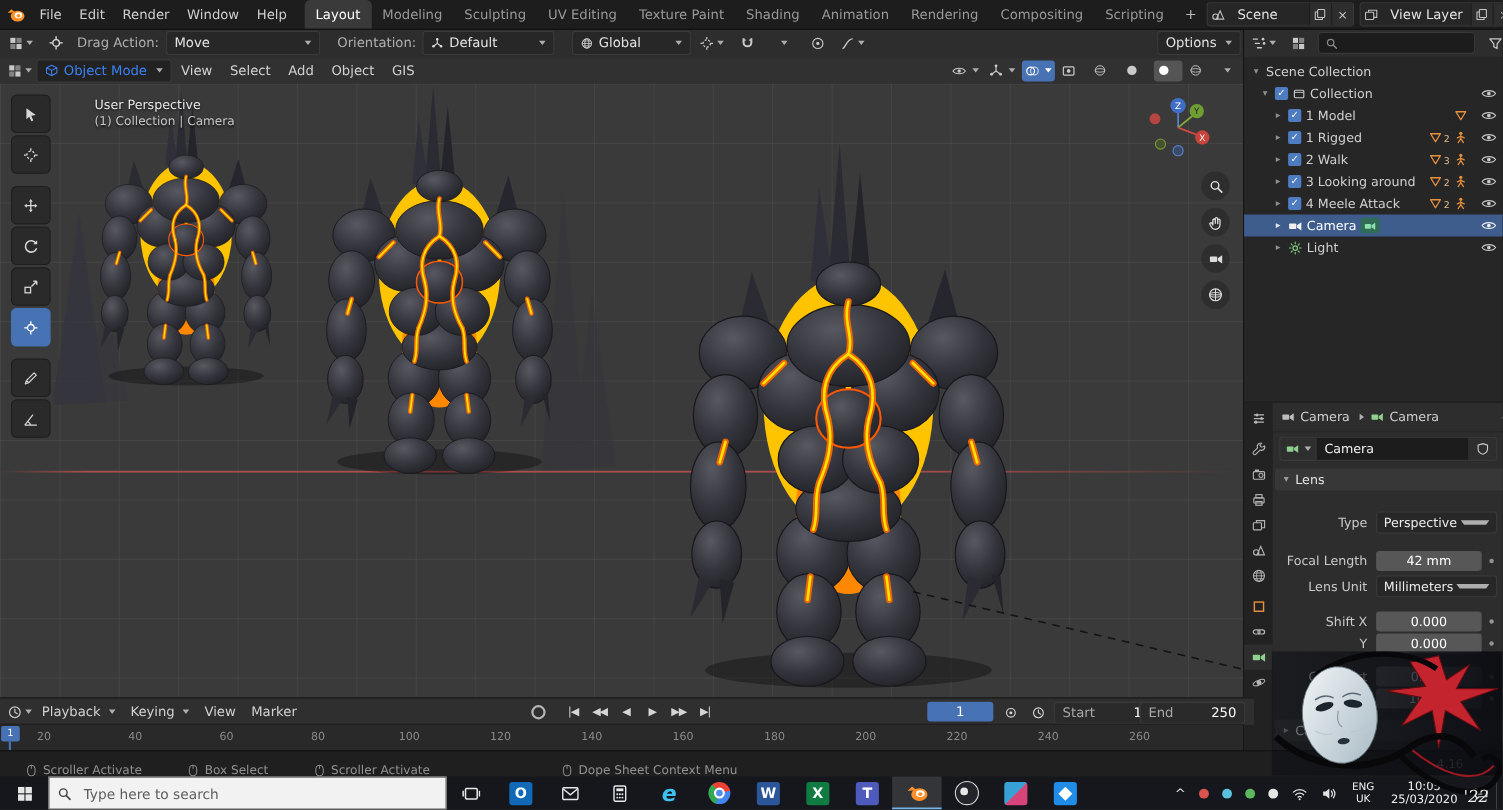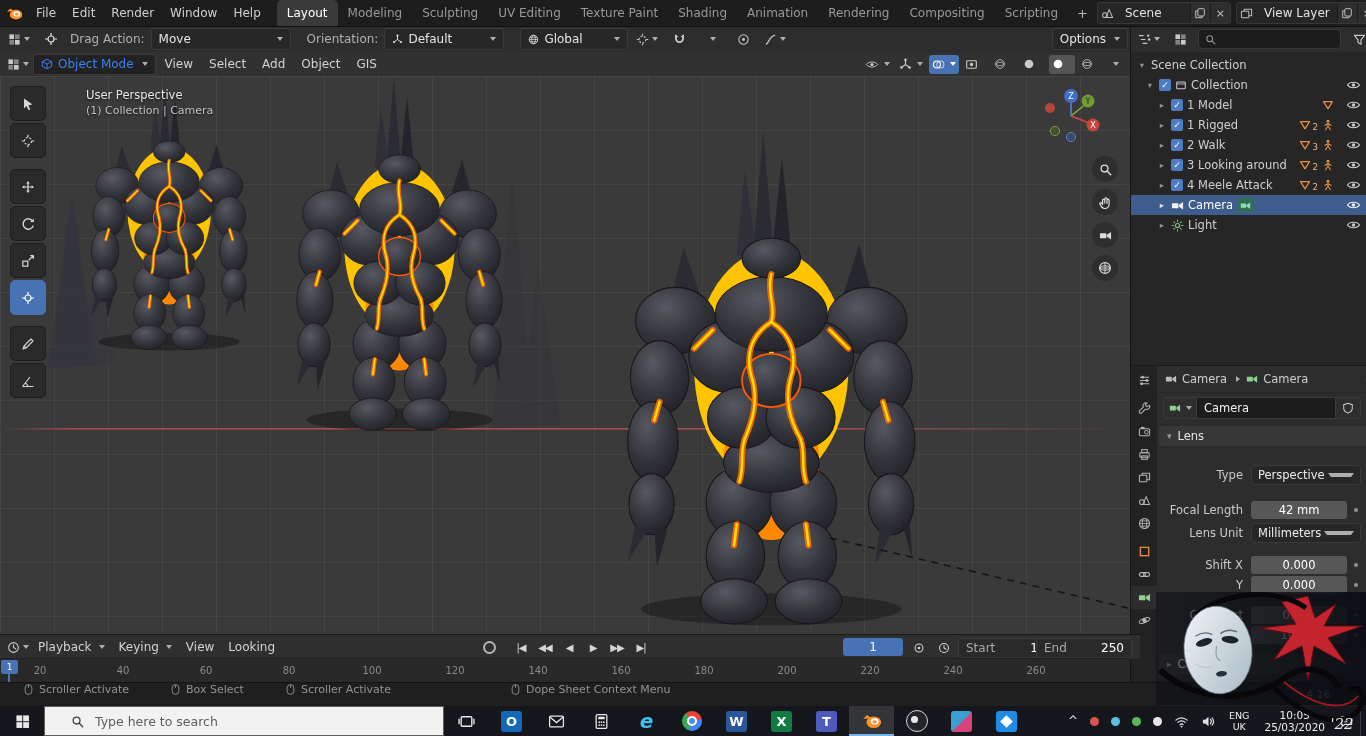--- a/index.html
+++ b/index.html
@@ -128,31 +128,31 @@
   .range-field .rv{color:#fff;margin-left:auto}
   #timeline-ruler{position:absolute;left:0;top:658px;width:1130px;height:24px;background:#292929;
                   border-top:1px solid #202020}
   .tick{position:absolute;top:6px;transform:translateX(-50%);font-size:10px;color:#8a8a8a}
   #playhead{position:absolute;left:1px;top:1px;width:17px;height:14px;background:#4772b3;border-radius:2px;
             color:#fff;font-size:9px;display:flex;align-items:center;justify-content:center}
   #playhead-line{position:absolute;left:8px;top:15px;width:2px;height:9px;background:#4772b3}
 
   
   #statusbar{position:absolute;left:0;top:682px;width:1366px;height:24px;background:#1f1f1f;
-             border-top:1px solid #131313;display:flex;align-items:flex-start;color:#929292;font-size:11px}
+             border-top:1px solid #131313;display:flex;align-items:flex-end;color:#929292;font-size:11px}
   .hint{display:flex;align-items:center;gap:6px;white-space:nowrap}
   #stats-left{position:absolute;right:214px;top:5px;white-space:nowrap;color:#8f8f8f}
   #stats-right{position:absolute;left:1306px;top:5px;color:#9a9a9a}
 
   
   #taskbar{position:absolute;left:0;top:706px;width:1366px;height:30px;background:#15171c;
            display:flex;align-items:stretch;z-index:55}
   .tb-start{width:44px;display:flex;align-items:center;justify-content:center;color:#e8e8e8}
   .tb-search{width:346px;background:#f2f2f2;border:1px solid #5f5f5f;display:flex;align-items:center;
-             gap:9px;padding:0 26px;color:#555}
+             gap:9px;padding:0 7px;color:#555}
   .tb-search input{flex:1;border:none;background:transparent;font-size:12.5px;color:#333;outline:none;
                    font-family:"DejaVu Sans","Liberation Sans",sans-serif}
   .tb-search input::placeholder{color:#5c5c5c}
   .tb-app{width:45px;display:flex;align-items:center;justify-content:center}
   .tb-app.active{background:rgba(255,255,255,.13);box-shadow:inset 0 -2px 0 #75b6ea}
   .tile{width:21px;height:21px;border-radius:3px;display:flex;align-items:center;justify-content:center;
         font-weight:bold;font-size:13px;color:#fff}
   .chrome{width:20px;height:20px;border-radius:50%;position:relative;
           background:conic-gradient(from -40deg,#ea4335 0 33%,#4285f4 0 66%,#34a853 0 100%)}
   .chrome::after{content:"";position:absolute;inset:5px;background:#4d8df0;border:2px solid #fff;border-radius:50%}
@@ -1131,21 +1131,21 @@
     </span>
   <span class="tl-menu">
       <span>Playback</span>
       <span class="caret"></span>
     </span>
   <span class="tl-menu">
       <span>Keying</span>
       <span class="caret"></span>
     </span>
   <span class="tl-menu">View</span>
-  <span class="tl-menu">Looking</span>
+  <span class="tl-menu">Marker</span>
 
   <div id="transport">
     <span class="tbtn">
         <span class="rec-dot"></span>
       </span>
     <span class="tbtn" style="margin-left:8px">|◀</span>
     <span class="tbtn">◀◀</span>
     <span class="tbtn">◀</span>
     <span class="tbtn">▶</span>
     <span class="tbtn">▶▶</span>

